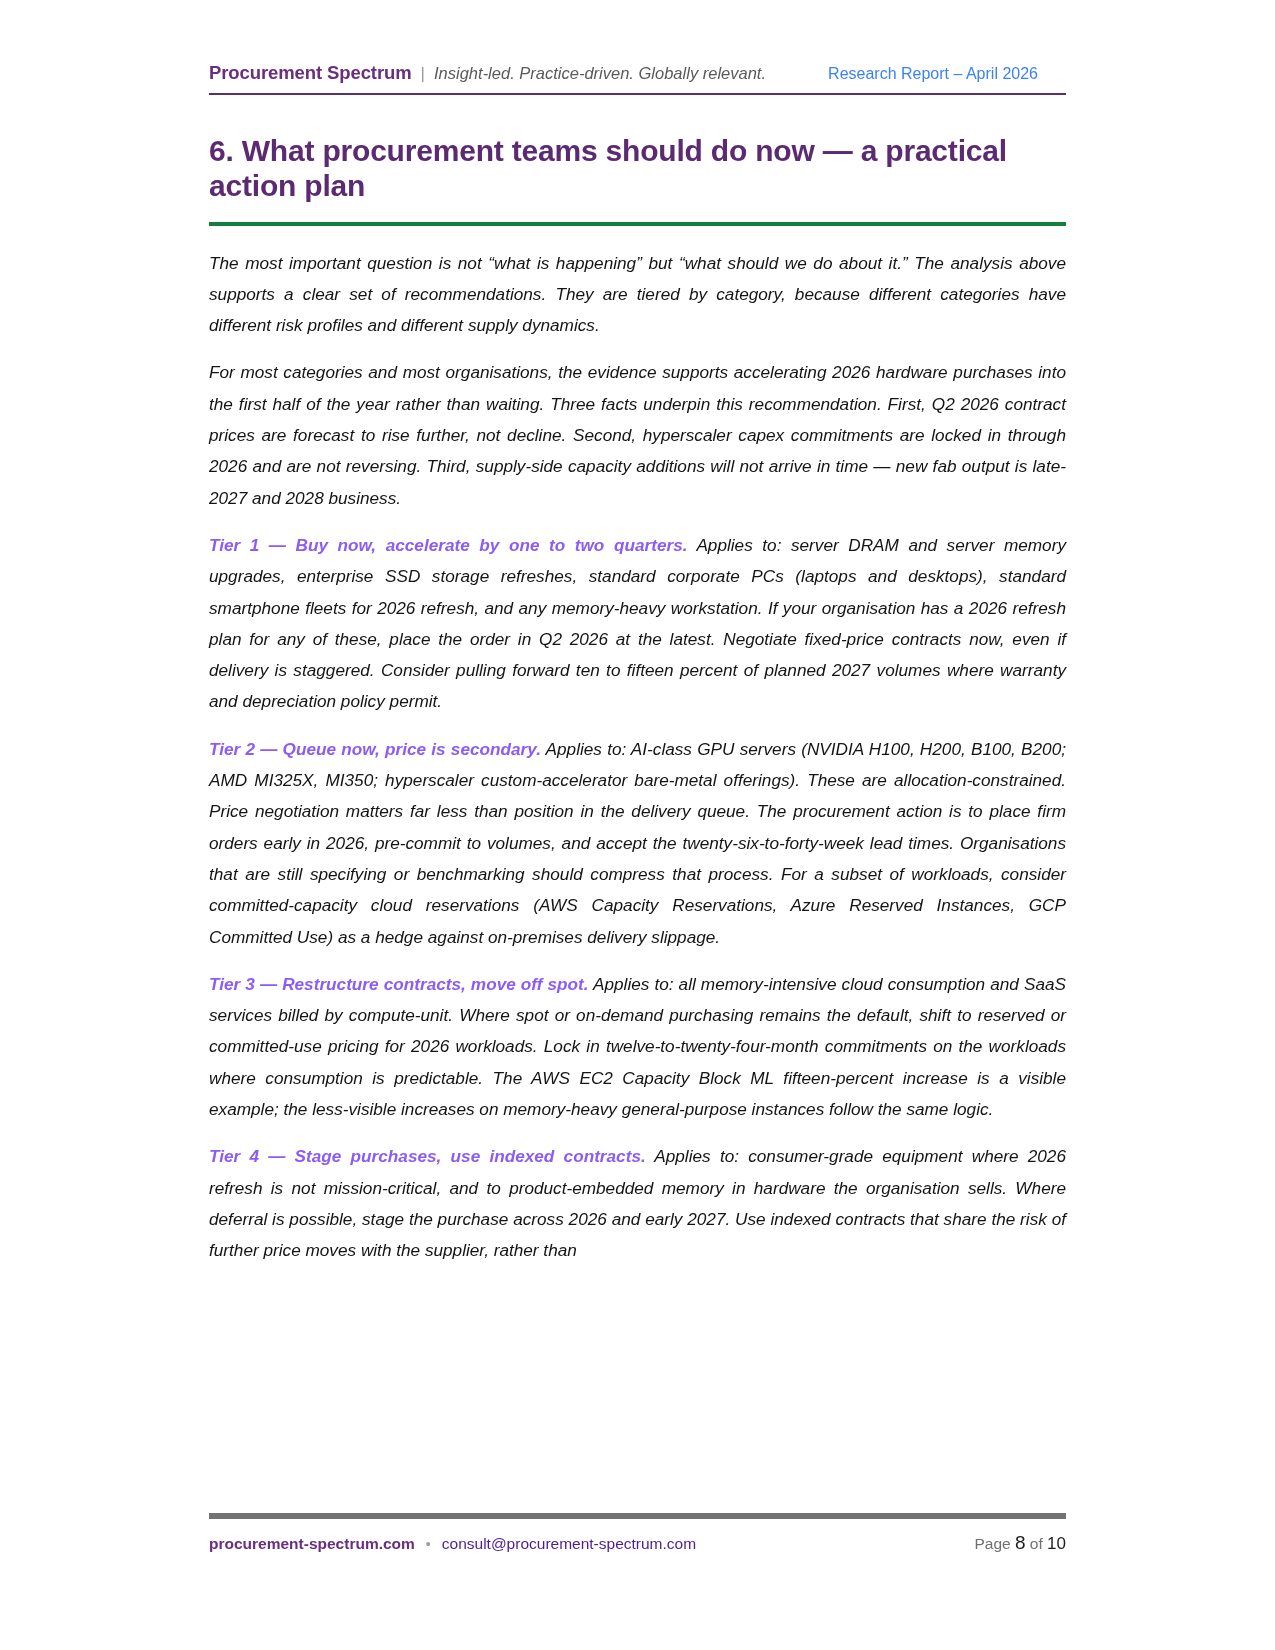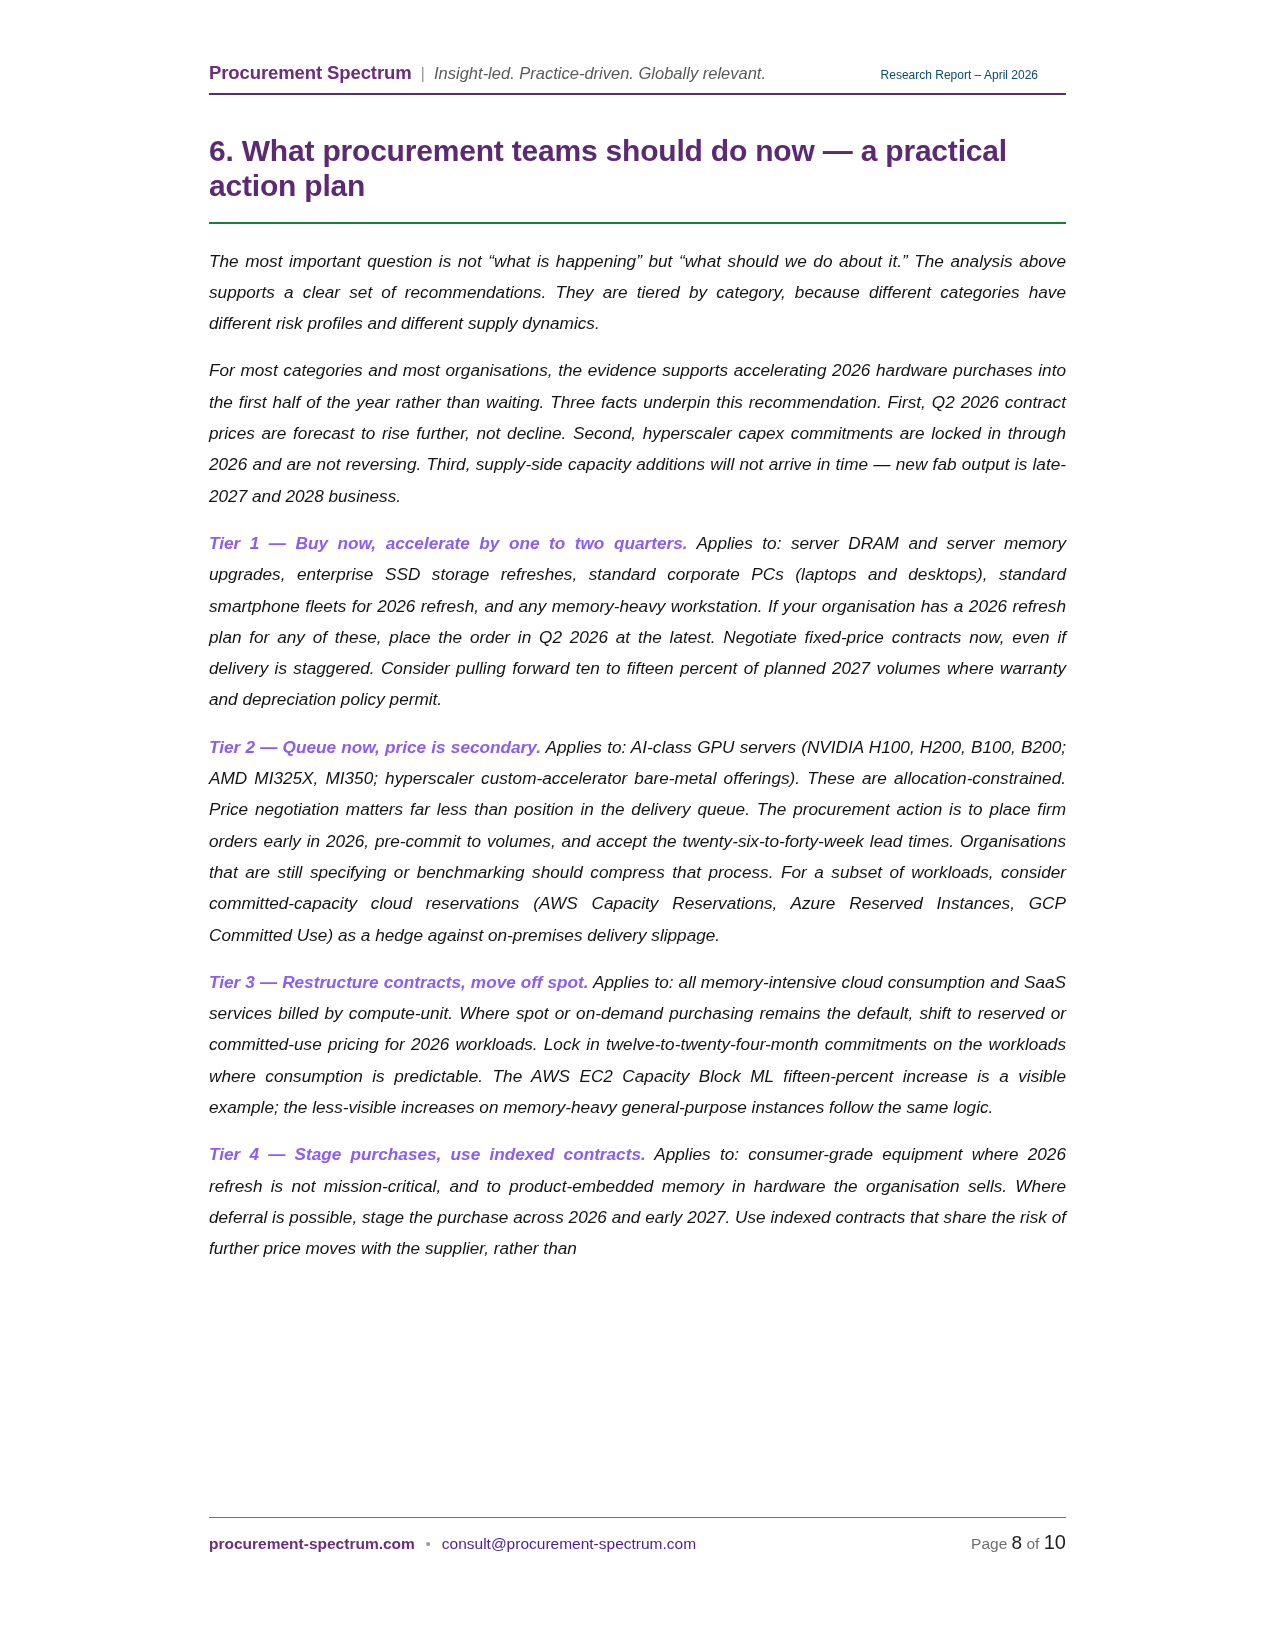--- a/index.html
+++ b/index.html
@@ -48,34 +48,34 @@
     color: #9a9a9a;
     margin: 0 9px;
   }
   .brand-tagline {
     font-size: 16.5px;
     font-style: italic;
     color: #5a5a5a;
   }
   .header-right {
     margin-left: auto;
-    font-size: 12px;
-    color: #0c4a6e;
+    font-size: 16px;
+    color: #3b82f6;
     padding-right: 28px;
   }
 
   
   h1.section-title {
     font-size: 30px;
     line-height: 1.16;
     font-weight: bold;
     color: #5b2a72;
     margin: 39px 0 0 0;
     padding: 0 0 18px 0;
-    border-bottom: 2px solid #15803d;
+    border-bottom: 4px solid #15803d;
     letter-spacing: -0.2px;
   }
   h2.sub-heading {
     font-size: 21px;
     font-weight: bold;
     color: #7b3f98;
     margin: 33px 0 10px 0;
     letter-spacing: -0.1px;
   }
 
@@ -96,21 +96,21 @@
     color: #8b5cf6;
   }
 
   
   .doc-footer {
     position: absolute;
     left: 142px;
     right: 142px;
     bottom: 96px;
     padding-top: 13px;
-    border-top: 1px solid #737373;
+    border-top: 6px solid #737373;
     display: flex;
     align-items: baseline;
     white-space: nowrap;
   }
   .footer-site {
     font-size: 15.5px;
     font-weight: bold;
     color: #6b2d7d;
   }
   .footer-dot {
@@ -125,21 +125,21 @@
   .footer-page {
     margin-left: auto;
     font-size: 15.5px;
     color: #707070;
   }
   .footer-page .pg-num {
     font-size: 19px;
     color: #1d1d1d;
   }
   .footer-page .pg-total {
-    font-size: 20px;
+    font-size: 17px;
     color: #1d1d1d;
   }
 </style>
 </head>
 <body>
 
 <div class="page">
 
   <div class="content-frame">
 

